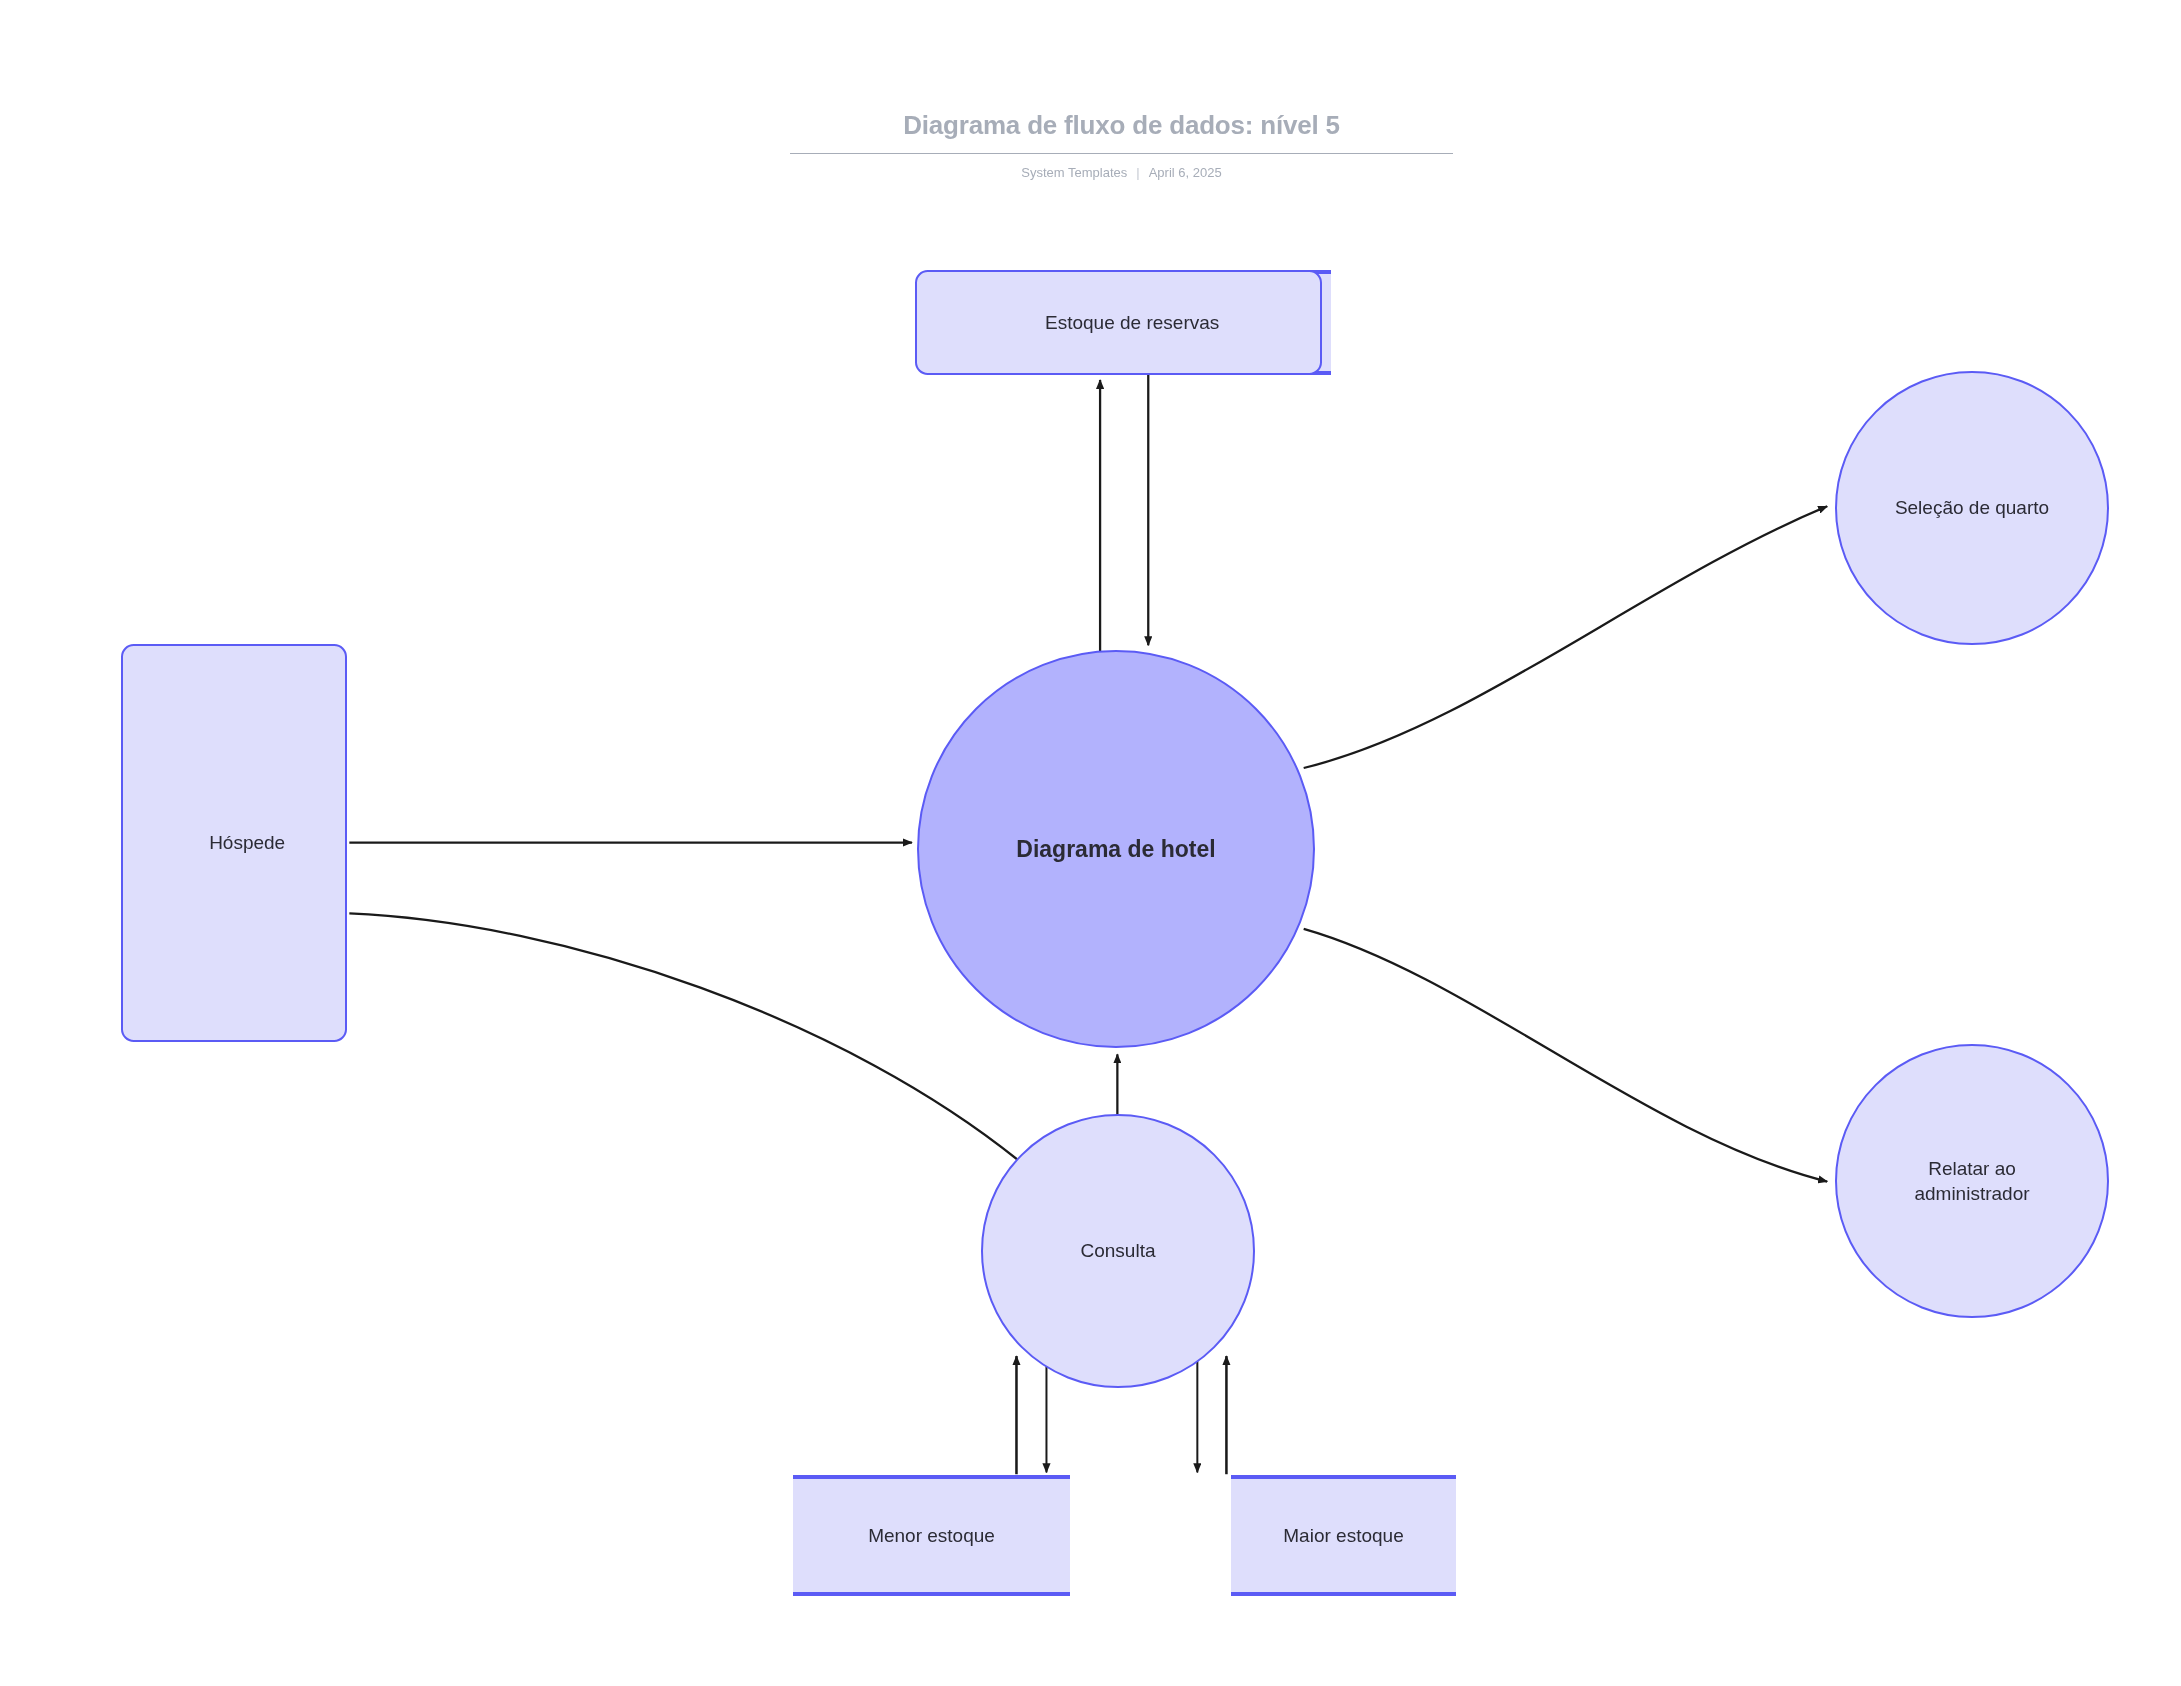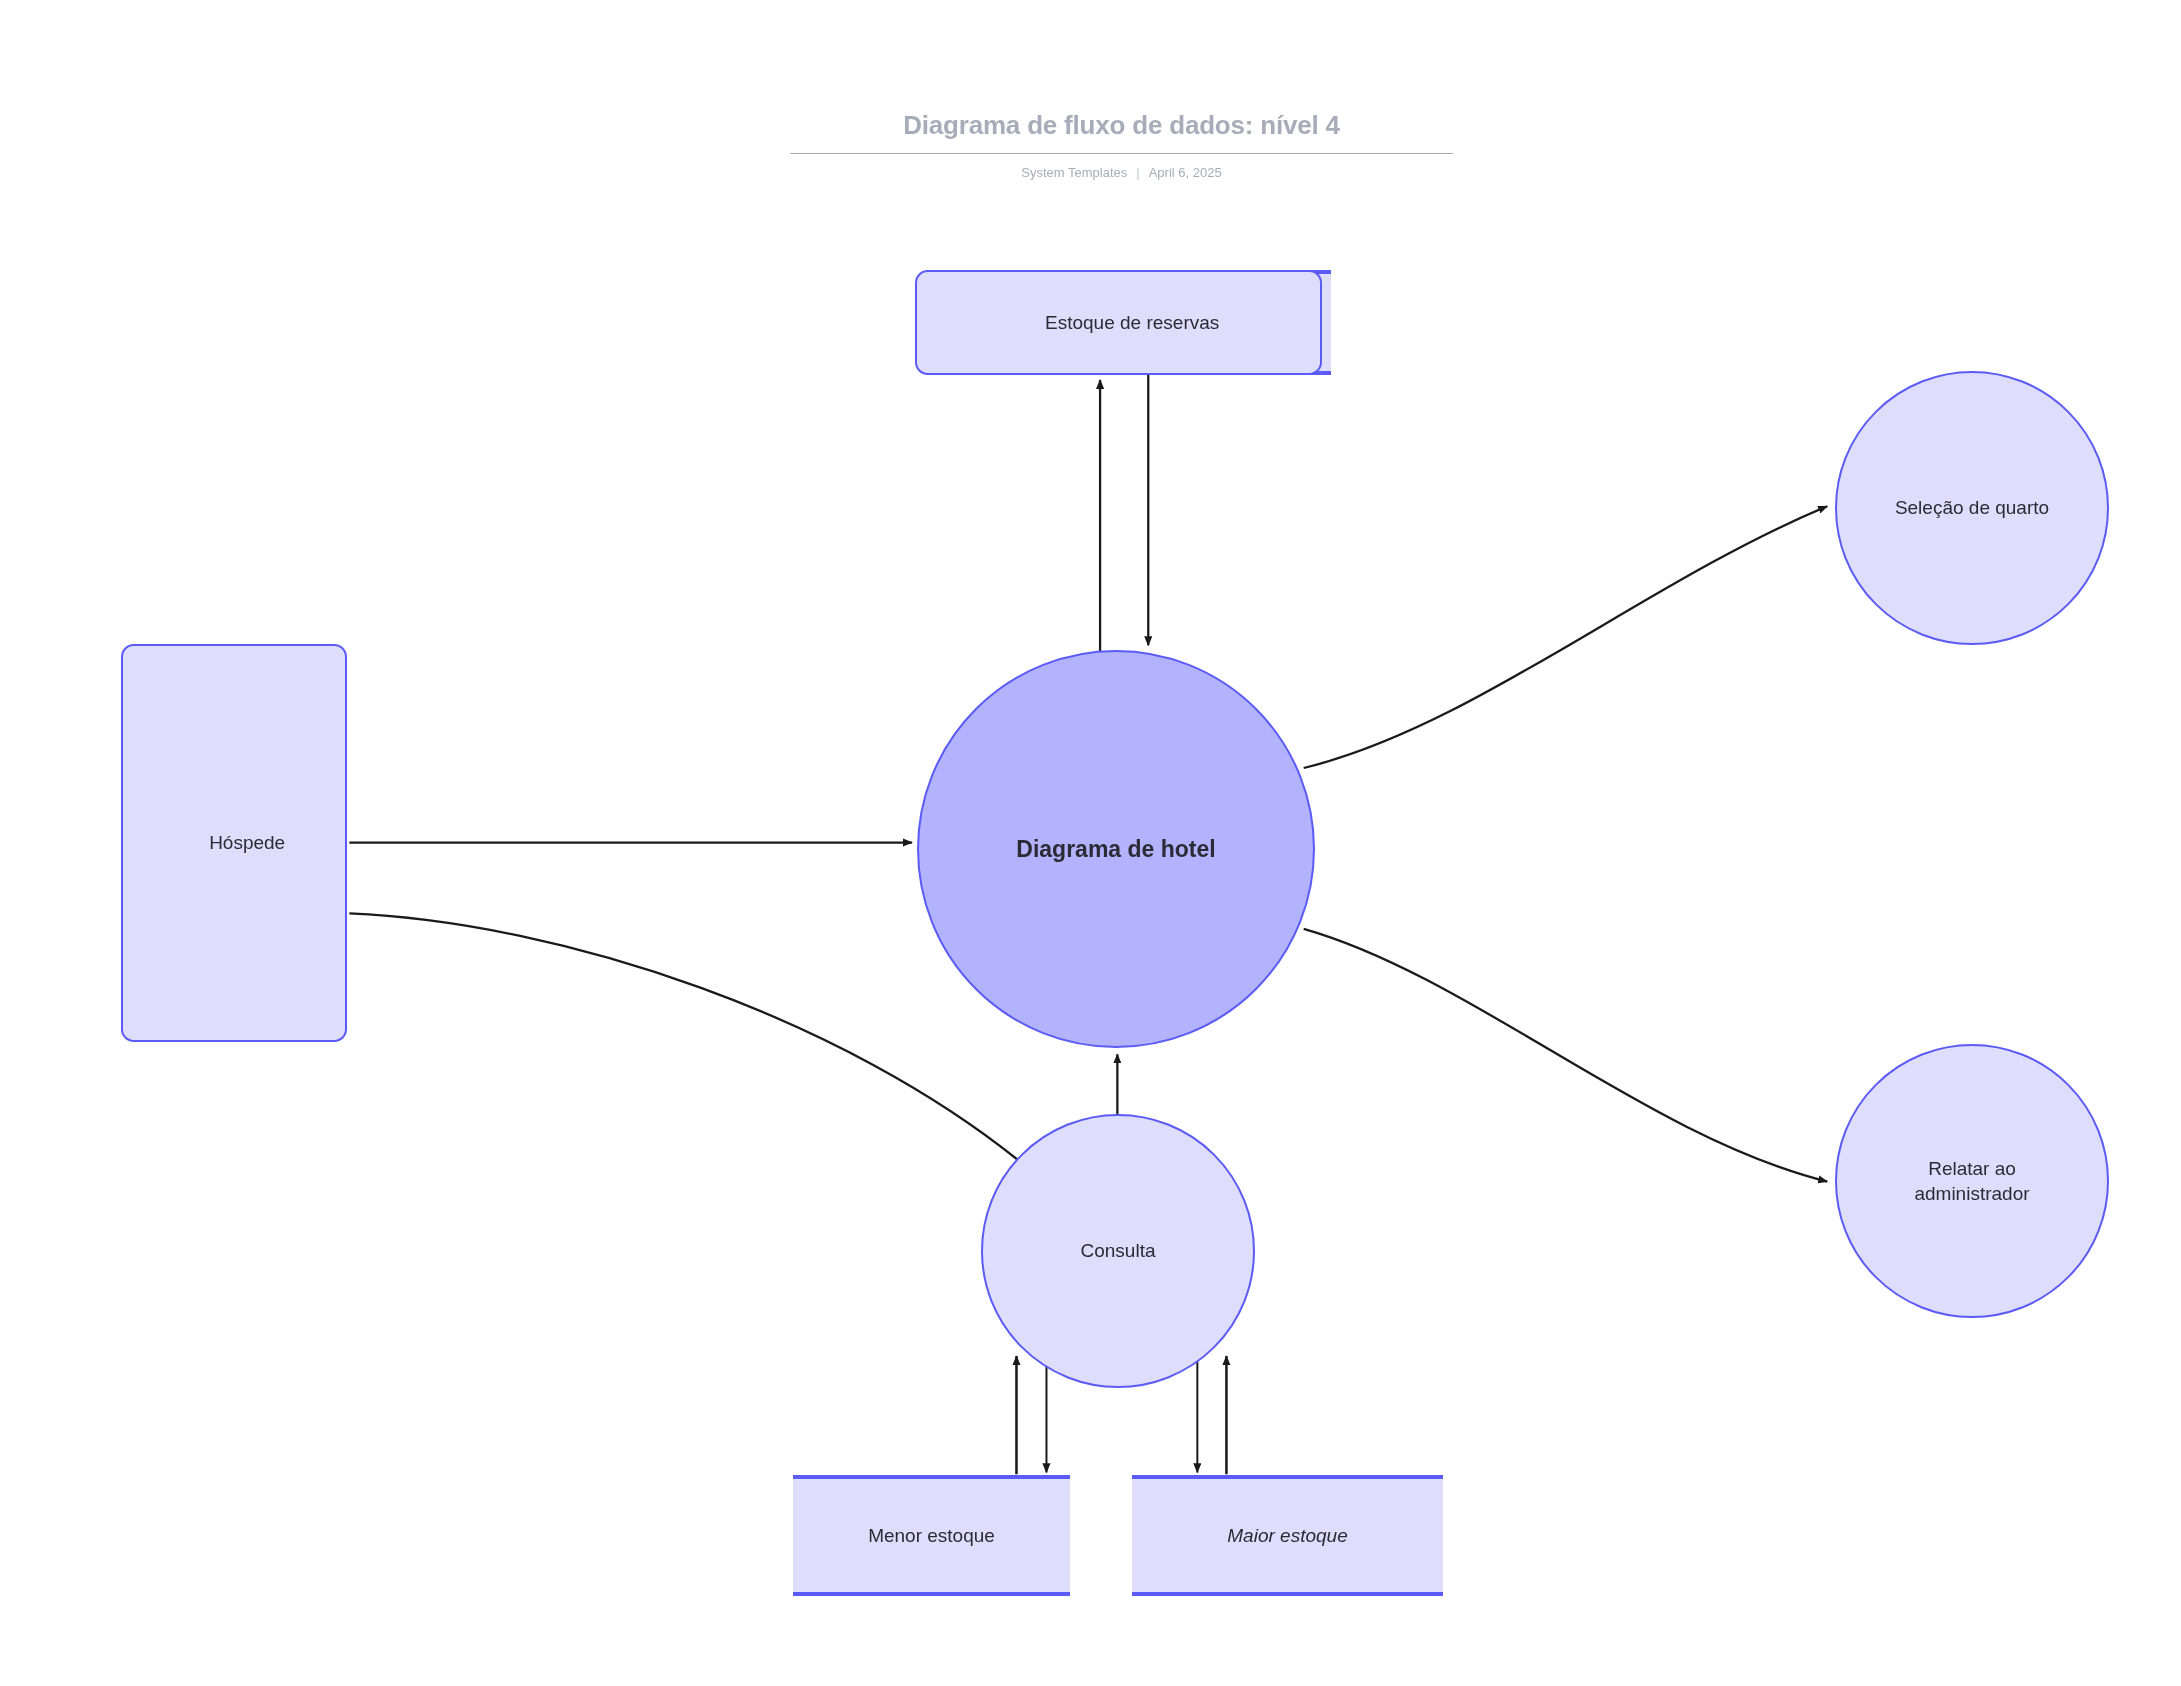--- a/index.html
+++ b/index.html
@@ -120,27 +120,27 @@
   #node-hospede          { left: 121px;  top: 644px;  width: 226px;  height: 398px; padding-left: 39px; }
 
   #node-reserva-hotel    { left: 917px; top: 650px;  width: 398px;  height: 398px; }
 
   #node-selecao-quarto   { left: 1835px; top: 371px;  width: 274px;  height: 274px; }
   #node-relatar-admin    { left: 1835px; top: 1044px; width: 274px;  height: 274px; }
 
   #node-consulta         { left: 981px; top: 1114px; width: 274px;  height: 274px; }
 
   #node-menor-estoque    { left: 793px;  top: 1475px; width: 277px;  height: 121px; }
-  #node-maior-estoque    { left: 1132px; top: 1475px; width: 311px;  height: 121px; font-style: italic; }
+  #node-maior-estoque    { left: 1231px; top: 1475px; width: 225px;  height: 121px; }
 </style>
 </head>
 <body>
 
 <div id="doc-header">
-  <div id="doc-title">Diagrama de fluxo de dados: nível 4</div>
+  <div id="doc-title">Diagrama de fluxo de dados: nível 5</div>
   <div id="doc-subtitle">
     <span>System Templates</span><span class="sep">|</span><span>April 6, 2025</span>
   </div>
 </div>
 
 <div id="diagram-canvas">
 
   <svg id="edge-layer" viewBox="0 0 2400 1855">
     <defs>
       <marker id="arrowhead" markerWidth="11" markerHeight="9" refX="10" refY="4.5" orient="auto" markerUnits="userSpaceOnUse">

